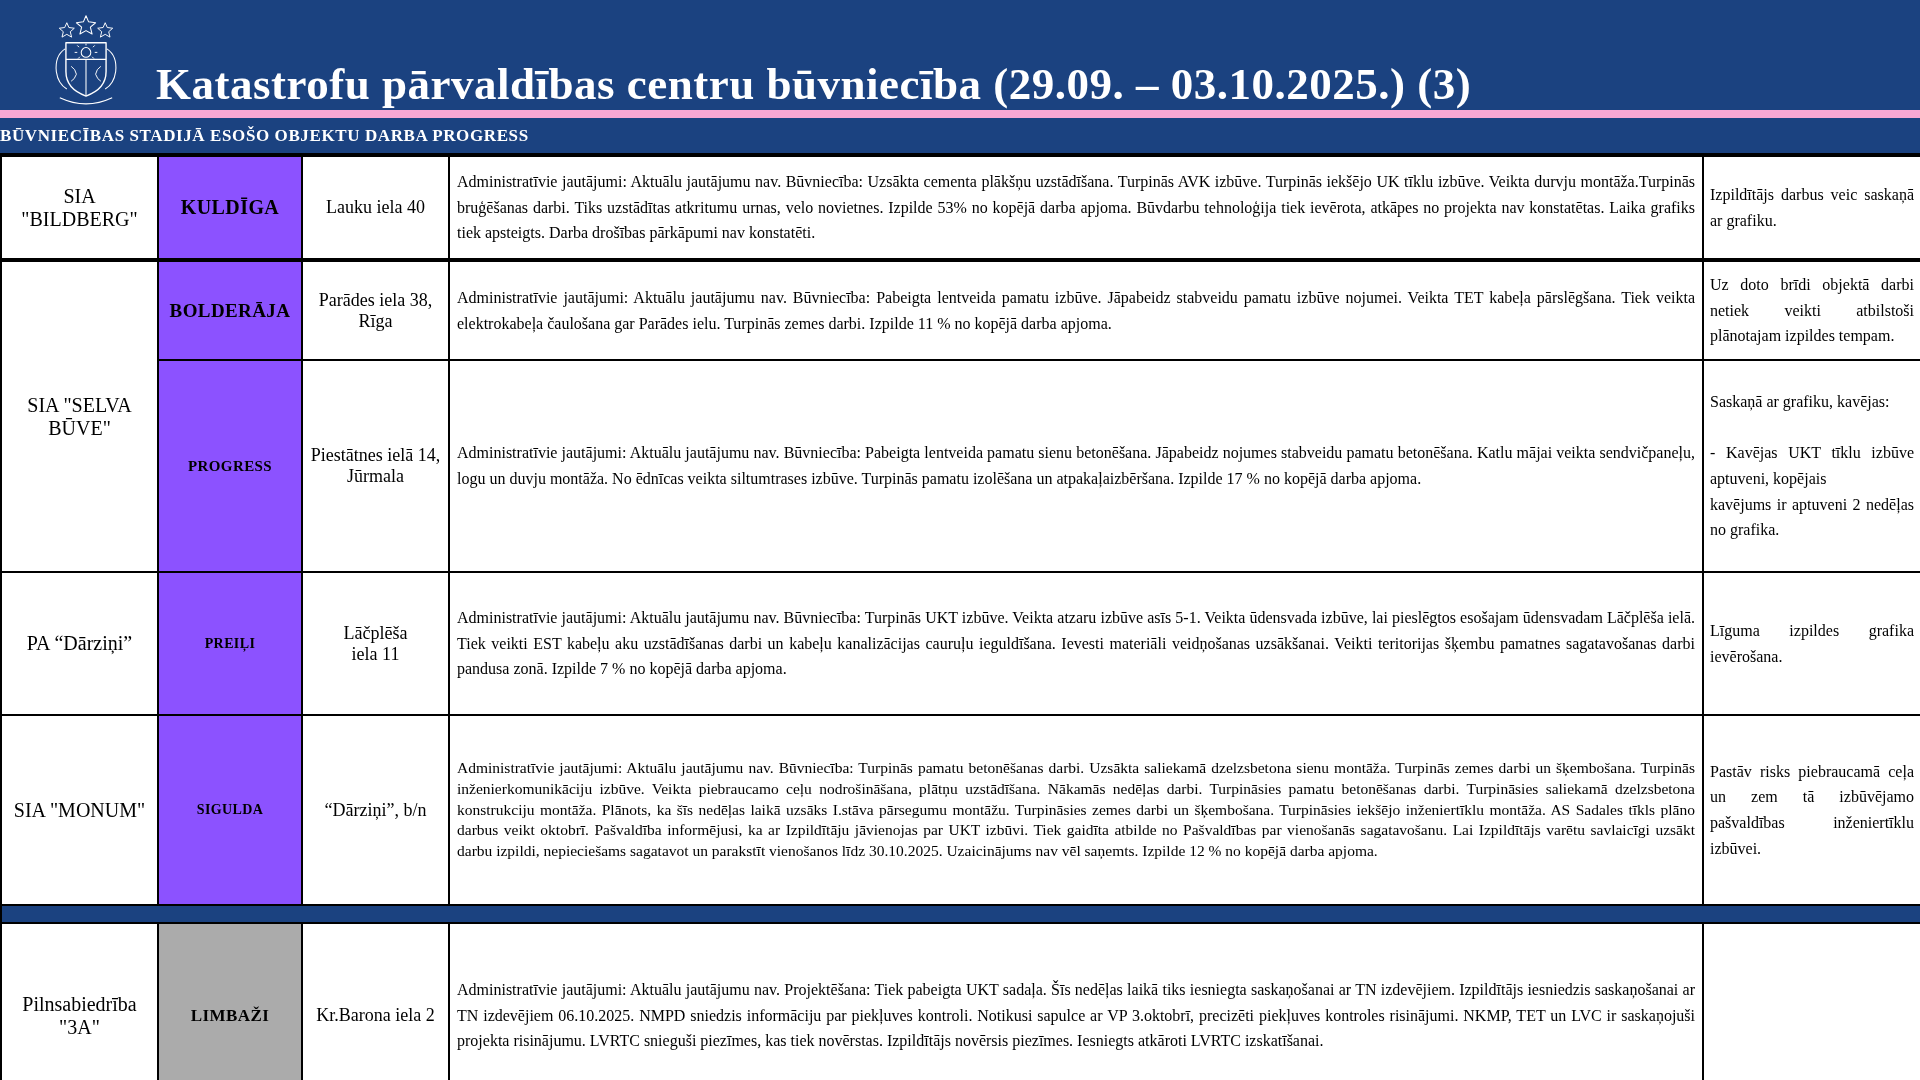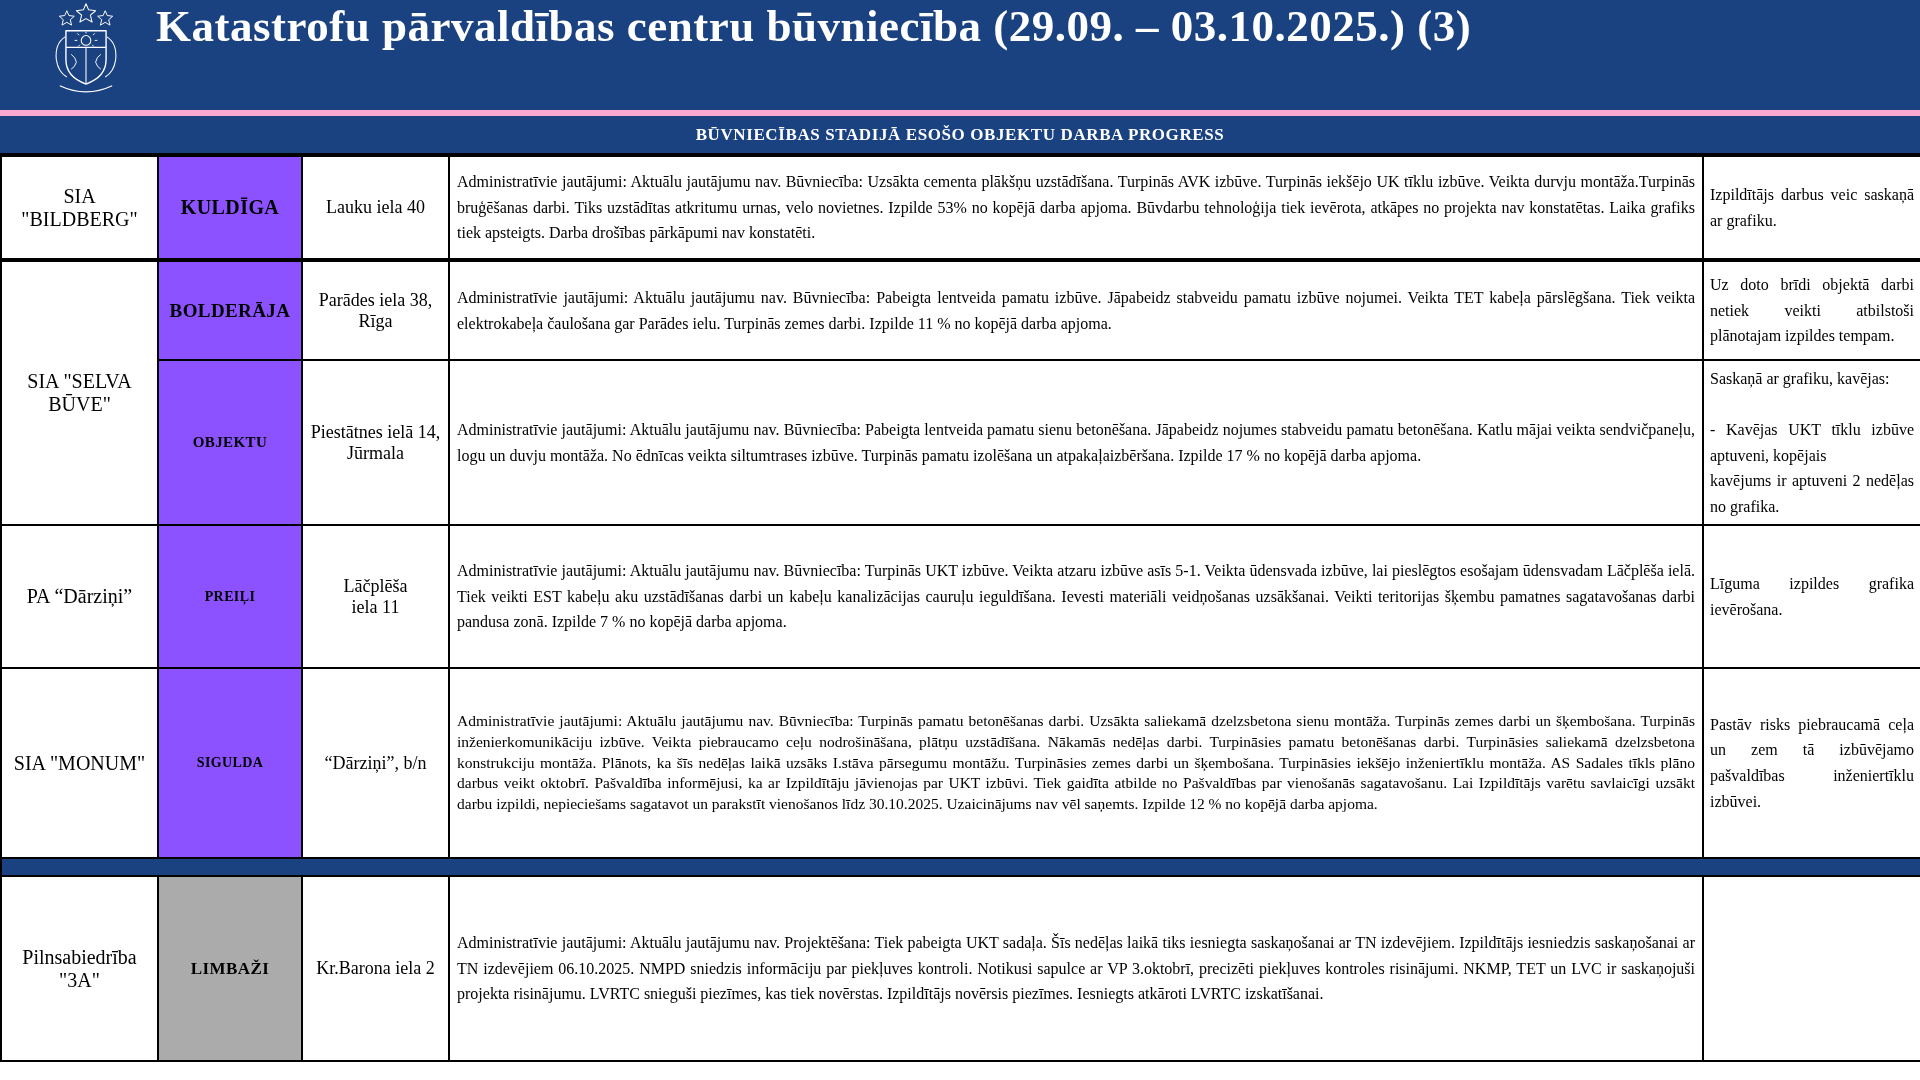--- a/index.html
+++ b/index.html
@@ -3,47 +3,47 @@
 <meta charset="utf-8">
 <style>
   html,body{margin:0;padding:0;}
   body{
     width:1920px;height:1080px;overflow:hidden;background:#fff;
     font-family:"Liberation Serif","DejaVu Serif",serif;color:#000;
   }
   
   .header{
     height:110px;background:var(--header-bg,#1B4280);
-    display:flex;align-items:flex-start;padding-left:42px;box-sizing:border-box;
+    display:flex;align-items:flex-end;padding-left:42px;box-sizing:border-box;
   }
   .logo{width:88px;height:96px;flex:0 0 auto;margin-top:2px;}
   .page-title{
     color:#fff;font-size:45px;font-weight:700;margin:0 0 0 26px;
     letter-spacing:0.5px;white-space:nowrap;
   }
   
   .section-bar{
     height:45px;background:var(--header-bg,#1B4280);
-    border-top:6px solid #f9a8d4;border-bottom:2px solid #000;box-sizing:border-box;
-    display:flex;align-items:center;justify-content:center;
+    border-top:8px solid #f9a8d4;border-bottom:2px solid #000;box-sizing:border-box;
+    display:flex;align-items:center;justify-content:flex-start;
   }
   .section-bar span{
     color:#fff;font-weight:700;font-size:17px;letter-spacing:0.6px;
   }
   
   table{
     width:1920px;table-layout:fixed;border-collapse:collapse;
   }
   td{
     border:2px solid #000;vertical-align:middle;box-sizing:border-box;
     overflow:hidden;
   }
   tr.r1 td{height:104px;border-bottom-width:4px;}
   tr.r2 td{height:100px;}
-  tr.r3 td{height:165px;}
+  tr.r3 td{height:212px;}
   tr.r4 td{height:143px;}
   tr.r5 td{height:190px;}
   tr.r6 td{height:185px;}
   .contractor{
     text-align:center;font-size:20px;white-space:pre-line;padding:2px 6px;
   }
   .city{
     text-align:center;font-weight:700;letter-spacing:0.4px;
     background:var(--purple,#8C52FF);padding:2px 0;
   }
@@ -117,21 +117,21 @@
     </tr>
     <tr class="r2">
       <td class="contractor" rowspan="2">SIA "SELVA BŪVE"</td>
       <td class="city c-lg">BOLDERĀJA</td>
       <td class="address">Parādes iela 38,
 Rīga</td>
       <td class="progress">Administratīvie jautājumi: Aktuālu jautājumu nav. Būvniecība: Pabeigta lentveida pamatu izbūve. Jāpabeidz stabveidu pamatu izbūve nojumei. Veikta TET kabeļa pārslēgšana. Tiek veikta elektrokabeļa čaulošana gar Parādes ielu. Turpinās zemes darbi. Izpilde 11 % no kopējā darba apjoma.</td>
       <td class="status">Uz doto brīdi objektā darbi netiek veikti atbilstoši plānotajam izpildes tempam.</td>
     </tr>
     <tr class="r3">
-      <td class="city c-sm">OBJEKTU</td>
+      <td class="city c-sm">PROGRESS</td>
       <td class="address">Piestātnes ielā 14,
 Jūrmala</td>
       <td class="progress">Administratīvie jautājumi: Aktuālu jautājumu nav. Būvniecība: Pabeigta lentveida pamatu sienu betonēšana. Jāpabeidz nojumes stabveidu pamatu betonēšana. Katlu mājai veikta sendvičpaneļu, logu un duvju montāža. No ēdnīcas veikta siltumtrases izbūve. Turpinās pamatu izolēšana un atpakaļaizbēršana. Izpilde 17 % no kopējā darba apjoma.</td>
       <td class="status">Saskaņā ar grafiku, kavējas:
 
 - Kavējas UKT tīklu izbūve aptuveni, kopējais
 kavējums ir aptuveni 2 nedēļas no grafika.</td>
     </tr>
     <tr class="r4">
       <td class="contractor">PA “Dārziņi”</td>

